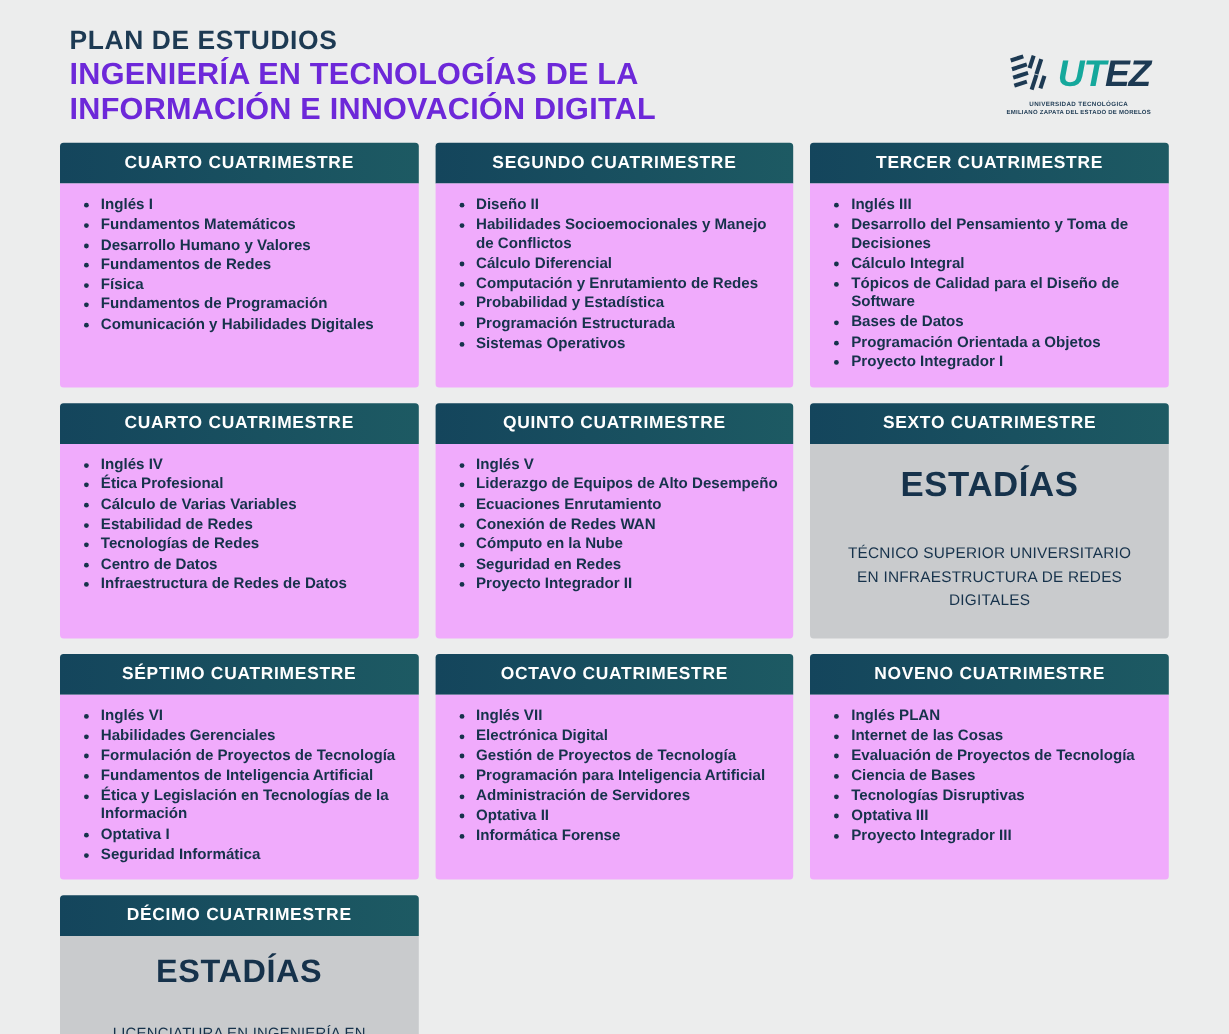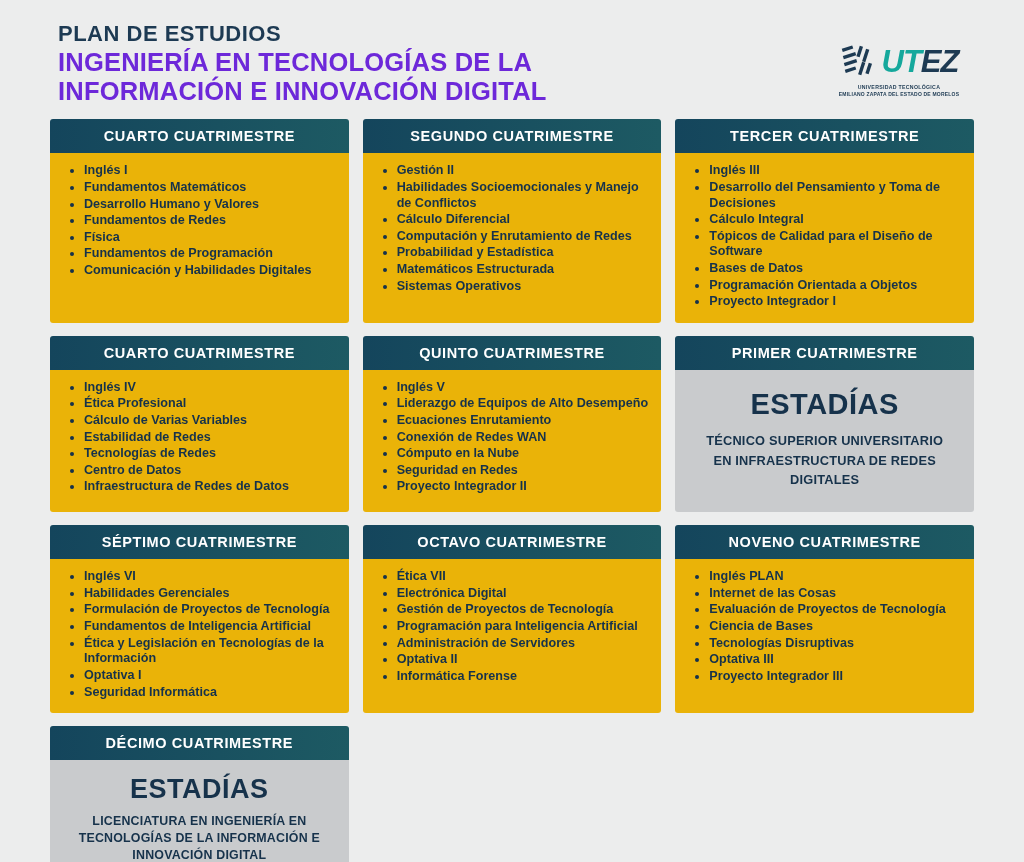--- a/index.html
+++ b/index.html
@@ -114,21 +114,21 @@
     background: linear-gradient(90deg, #14455c 0%, #1d5a63 100%);
     color: #ffffff;
     text-align: center;
     font-size: 14.5px;
     font-weight: bold;
     letter-spacing: 0.6px;
     padding: 9px 4px 9px 4px;
     border-radius: 3px 3px 0 0;
   }
   .card-body {
-    background: #eab308;
+    background: #f0abfc;
     border-radius: 0 0 3px 3px;
     padding: 10px 8px 12px 8px;
     flex: 1;
   }
   .card-body ul {
     margin: 0;
     padding: 0 4px 0 26px;
     list-style: disc;
   }
   .card-body li {
@@ -156,24 +156,25 @@
   }
   .estadias-title {
     font-size: 29px;
     font-weight: bold;
     color: #16324b;
     letter-spacing: 0.5px;
     margin-bottom: 10px;
   }
   .estadias-sub {
     font-size: 12.8px;
-    font-weight: bold;
+    font-weight: normal;
     color: #16324b;
     line-height: 1.55;
     letter-spacing: 0.2px;
+    margin-top: 20px;
   }
 
   .row-last {
     margin-top: 13px;
     display: grid;
     grid-template-columns: repeat(3, 1fr);
     column-gap: 14px;
   }
   .estadias-body.small {
     padding: 14px 14px 20px 14px;
@@ -240,26 +241,26 @@
           <li>Fundamentos de Programación</li>
           <li>Comunicación y Habilidades Digitales</li>
         </ul>
       </div>
     </div>
 
     <div class="card">
       <div class="card-head">SEGUNDO CUATRIMESTRE</div>
       <div class="card-body">
         <ul>
-          <li>Gestión II</li>
+          <li>Diseño II</li>
           <li>Habilidades Socioemocionales y Manejo de Conflictos</li>
           <li>Cálculo Diferencial</li>
           <li>Computación y Enrutamiento de Redes</li>
           <li>Probabilidad y Estadística</li>
-          <li>Matemáticos Estructurada</li>
+          <li>Programación Estructurada</li>
           <li>Sistemas Operativos</li>
         </ul>
       </div>
     </div>
 
     <div class="card">
       <div class="card-head">TERCER CUATRIMESTRE</div>
       <div class="card-body">
         <ul>
           <li>Inglés III</li>
@@ -297,21 +298,21 @@
           <li>Ecuaciones Enrutamiento</li>
           <li>Conexión de Redes WAN</li>
           <li>Cómputo en la Nube</li>
           <li>Seguridad en Redes</li>
           <li>Proyecto Integrador II</li>
         </ul>
       </div>
     </div>
 
     <div class="card">
-      <div class="card-head">PRIMER CUATRIMESTRE</div>
+      <div class="card-head">SEXTO CUATRIMESTRE</div>
       <div class="estadias-body">
         <div class="estadias-title">ESTADÍAS</div>
         <div class="estadias-sub">TÉCNICO SUPERIOR UNIVERSITARIO EN INFRAESTRUCTURA DE REDES DIGITALES</div>
       </div>
     </div>
 
     <div class="card">
       <div class="card-head">SÉPTIMO CUATRIMESTRE</div>
       <div class="card-body">
         <ul>
@@ -323,21 +324,21 @@
           <li>Optativa I</li>
           <li>Seguridad Informática</li>
         </ul>
       </div>
     </div>
 
     <div class="card">
       <div class="card-head">OCTAVO CUATRIMESTRE</div>
       <div class="card-body">
         <ul>
-          <li>Ética VII</li>
+          <li>Inglés VII</li>
           <li>Electrónica Digital</li>
           <li>Gestión de Proyectos de Tecnología</li>
           <li>Programación para Inteligencia Artificial</li>
           <li>Administración de Servidores</li>
           <li>Optativa II</li>
           <li>Informática Forense</li>
         </ul>
       </div>
     </div>
 

